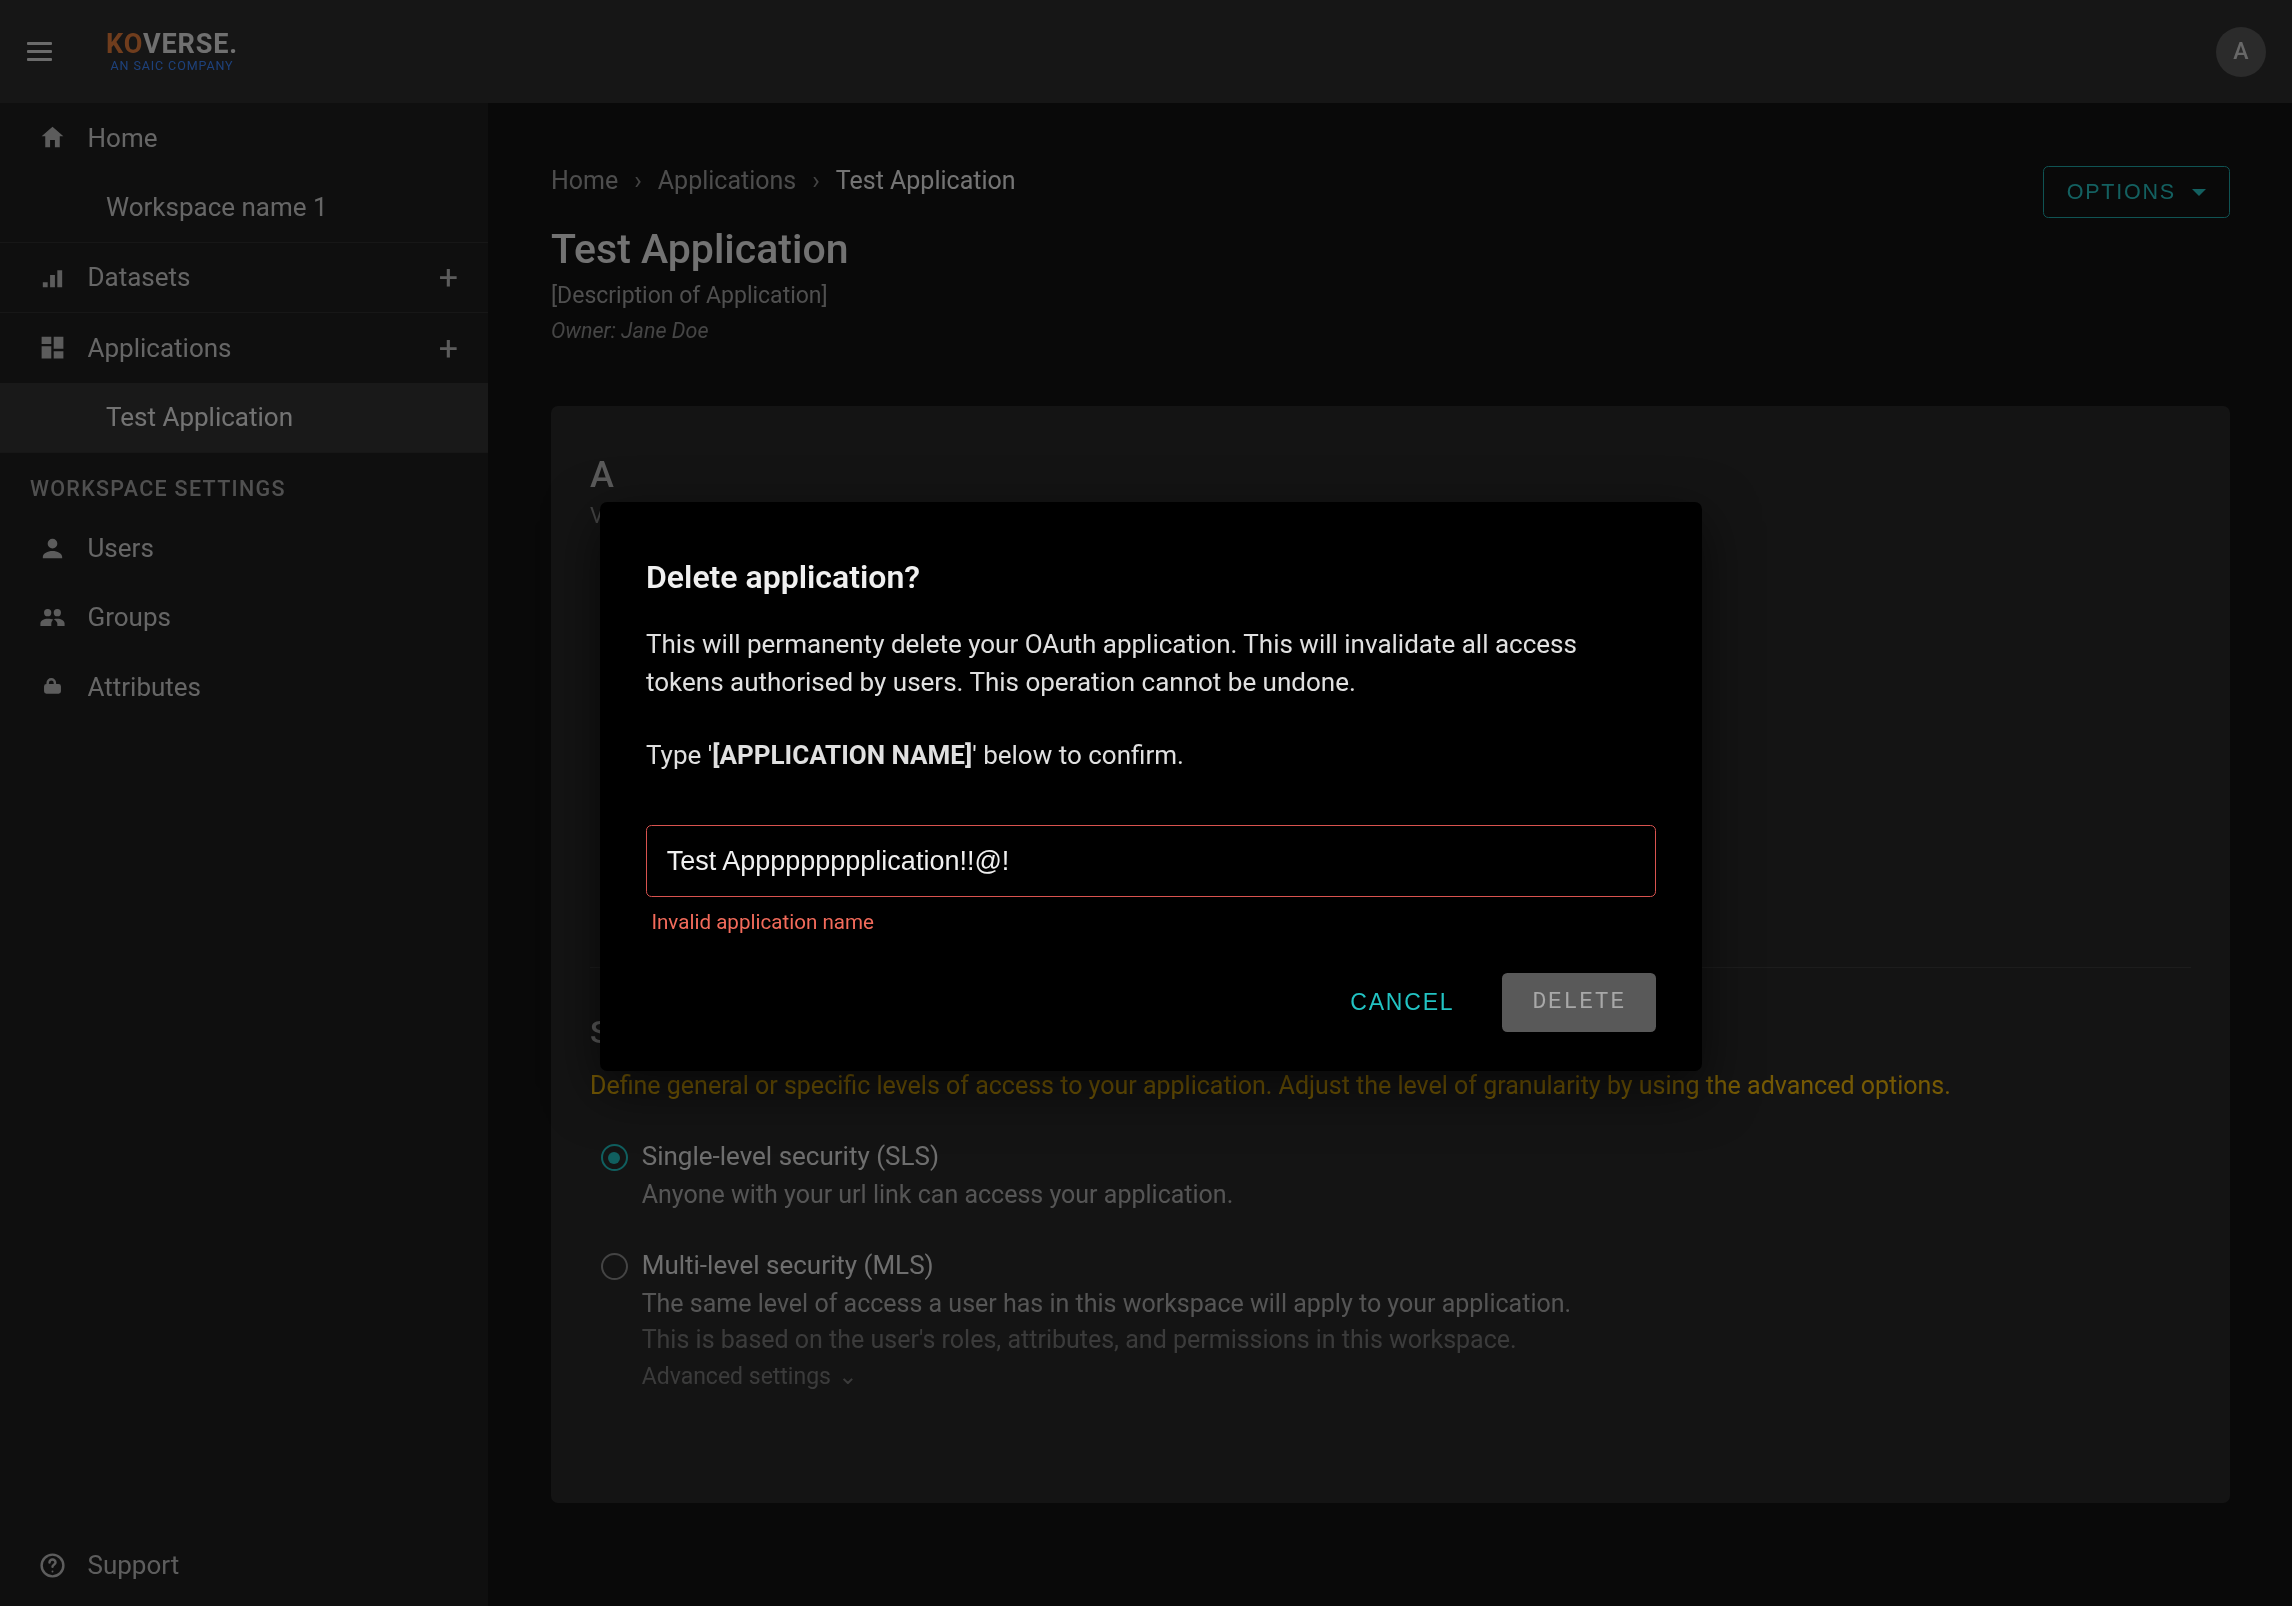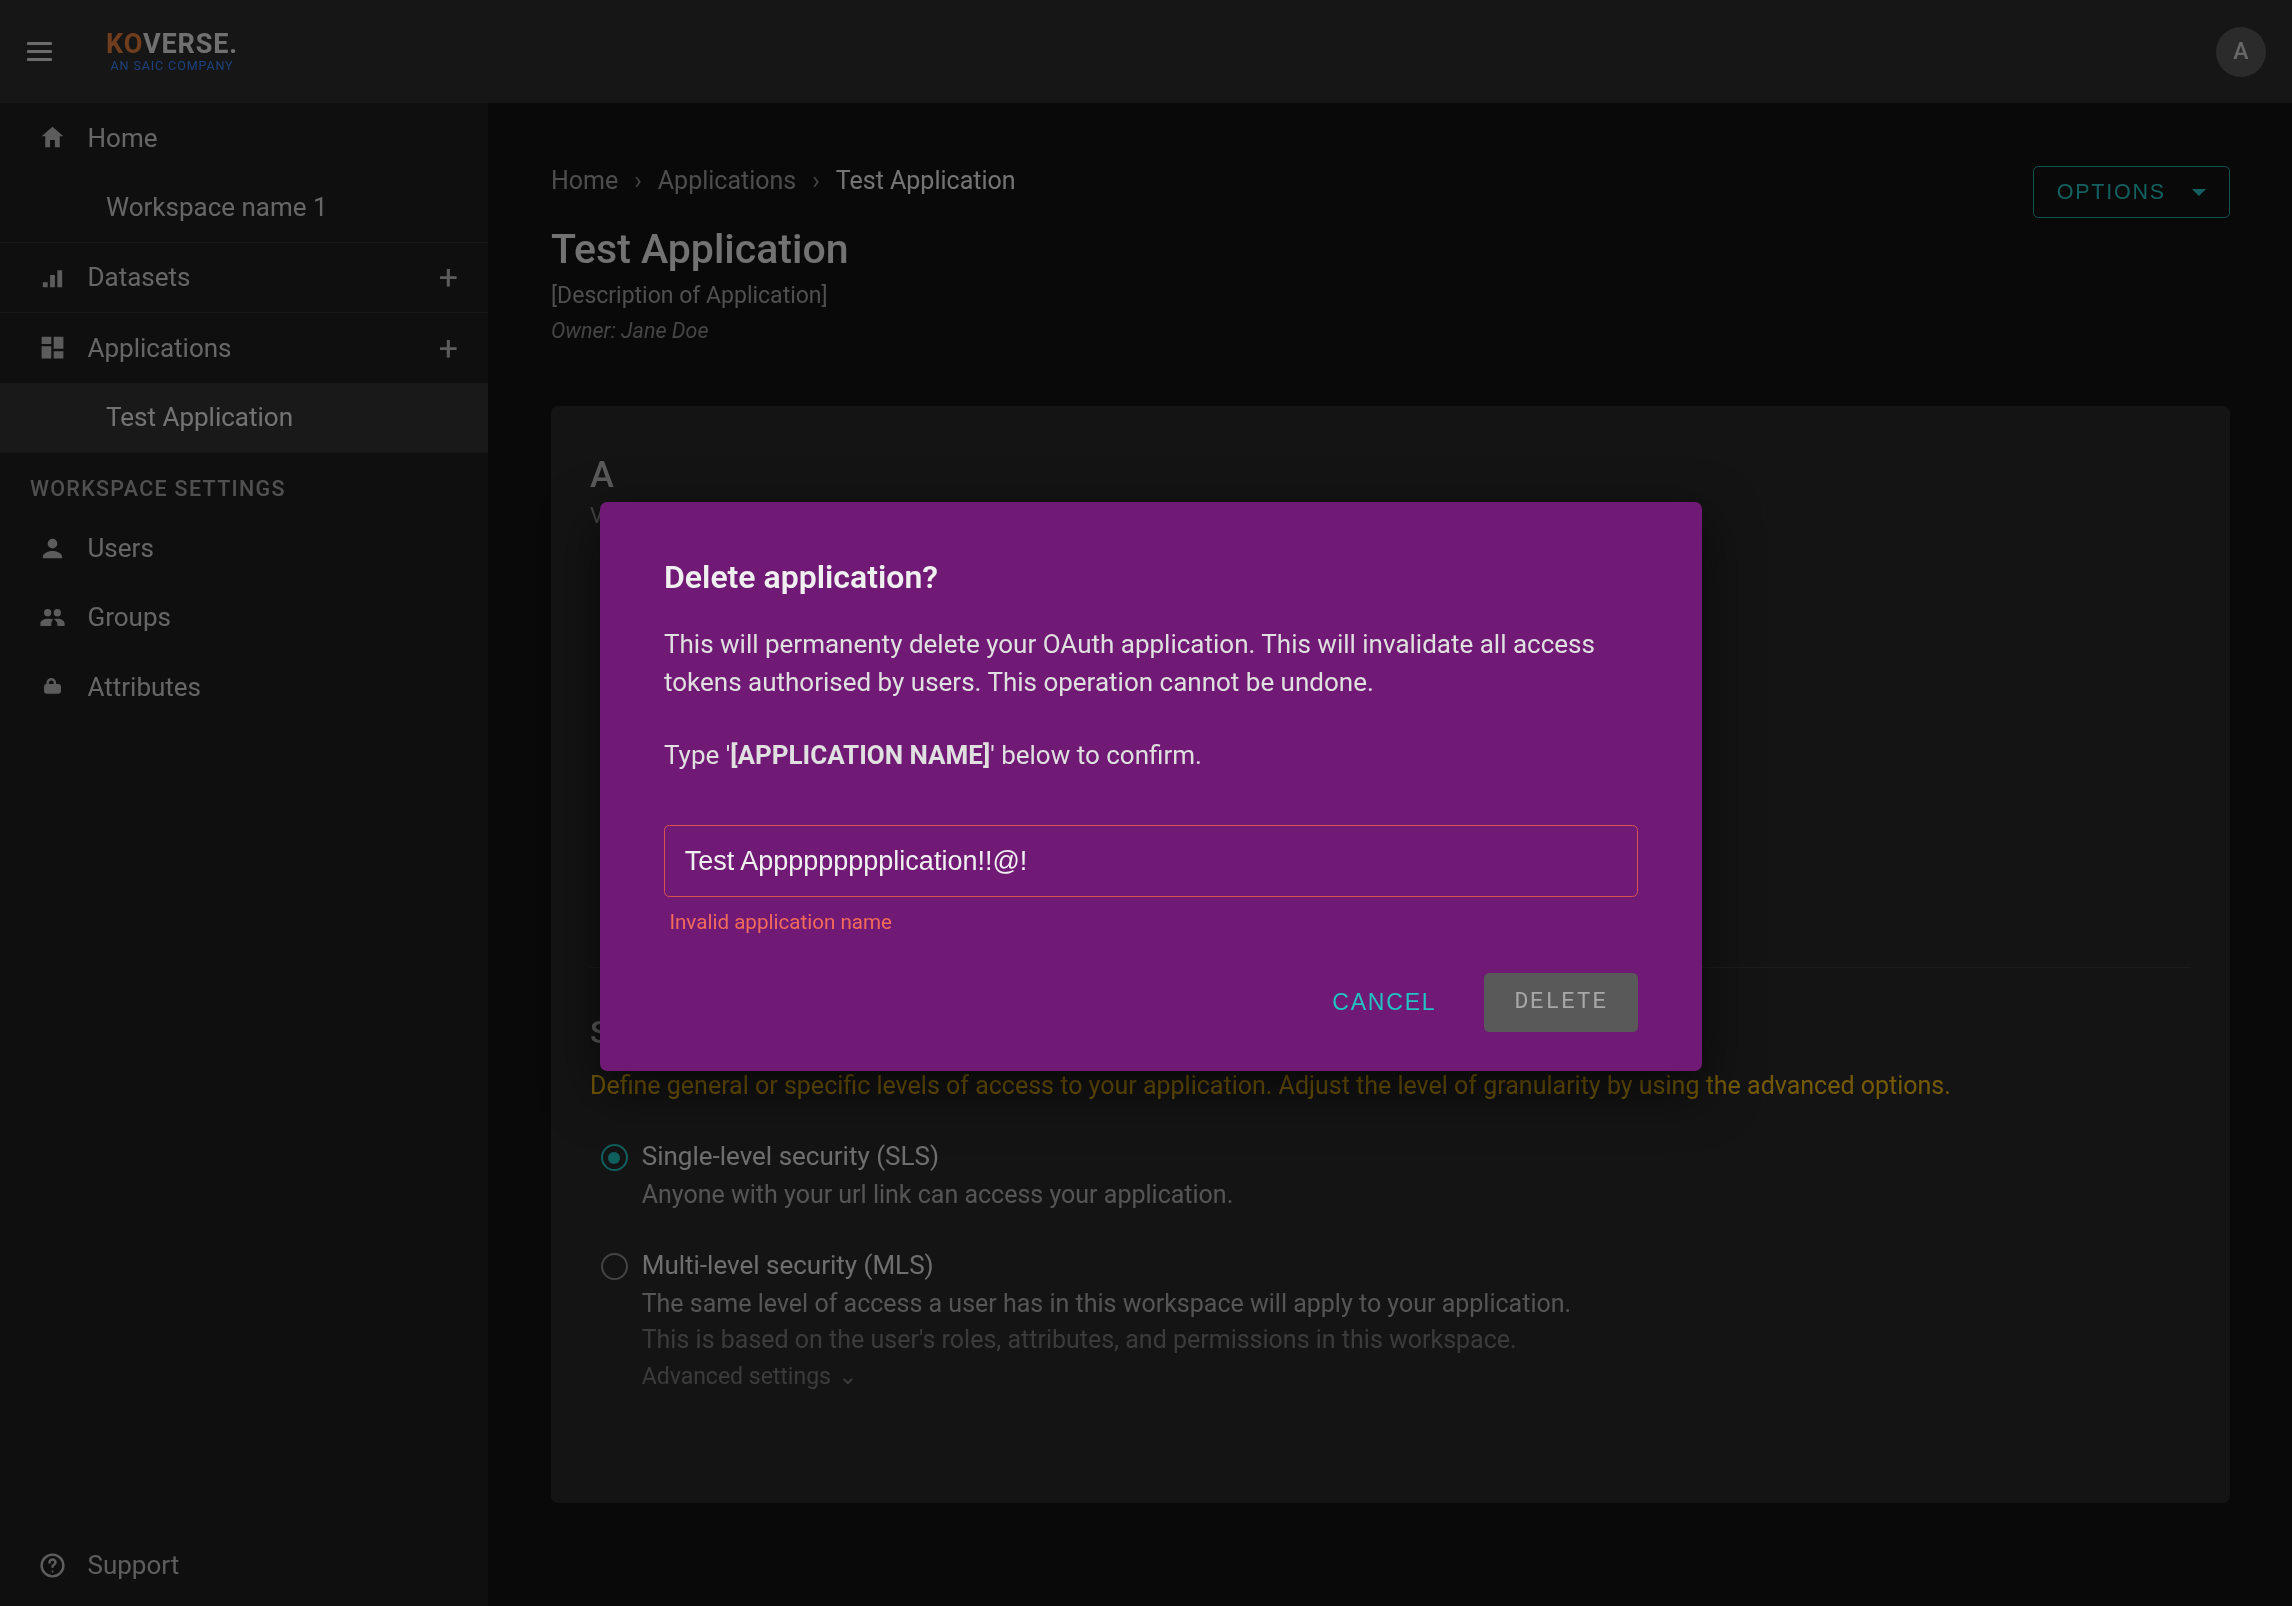--- a/index.html
+++ b/index.html
@@ -145,21 +145,21 @@
       top: 63px; right: 63px;
       border: 1.3px solid #1fa7a7;
       color: #27c0c0;
       background: transparent;
       font-size: 21.5px;
       letter-spacing: 1.8px;
       padding: 12.5px 23px;
       border-radius: 5.4px;
       display: flex;
       align-items: center;
-      gap: 26px;
+      gap: 16px;
       cursor: pointer;
     }
     .options-button .drop-caret {
       width: 0; height: 0;
       border-left: 7.2px solid transparent;
       border-right: 7.2px solid transparent;
       border-top: 7.2px solid #27c0c0;
     }
     .page-title {
       font-size: 41px;
@@ -223,23 +223,23 @@
       inset: 0;
       background: rgba(0,0,0,0.5);
     }
 
     
     .dialog {
       position: absolute;
       top: 502px;
       left: 600px;
       width: 1102px;
-      background: #701a75;
+      background: #000000;
       border-radius: 7.2px;
-      padding: 56px 64px 39px;
+      padding: 56px 46px 39px;
       box-shadow: 0 18px 54px rgba(0,0,0,0.6);
     }
     .dialog-title {
       font-size: 32px;
       font-weight: 600;
       color: #f0f0f0;
     }
     .dialog-text {
       font-size: 26px;
       color: #e0e0e0;

